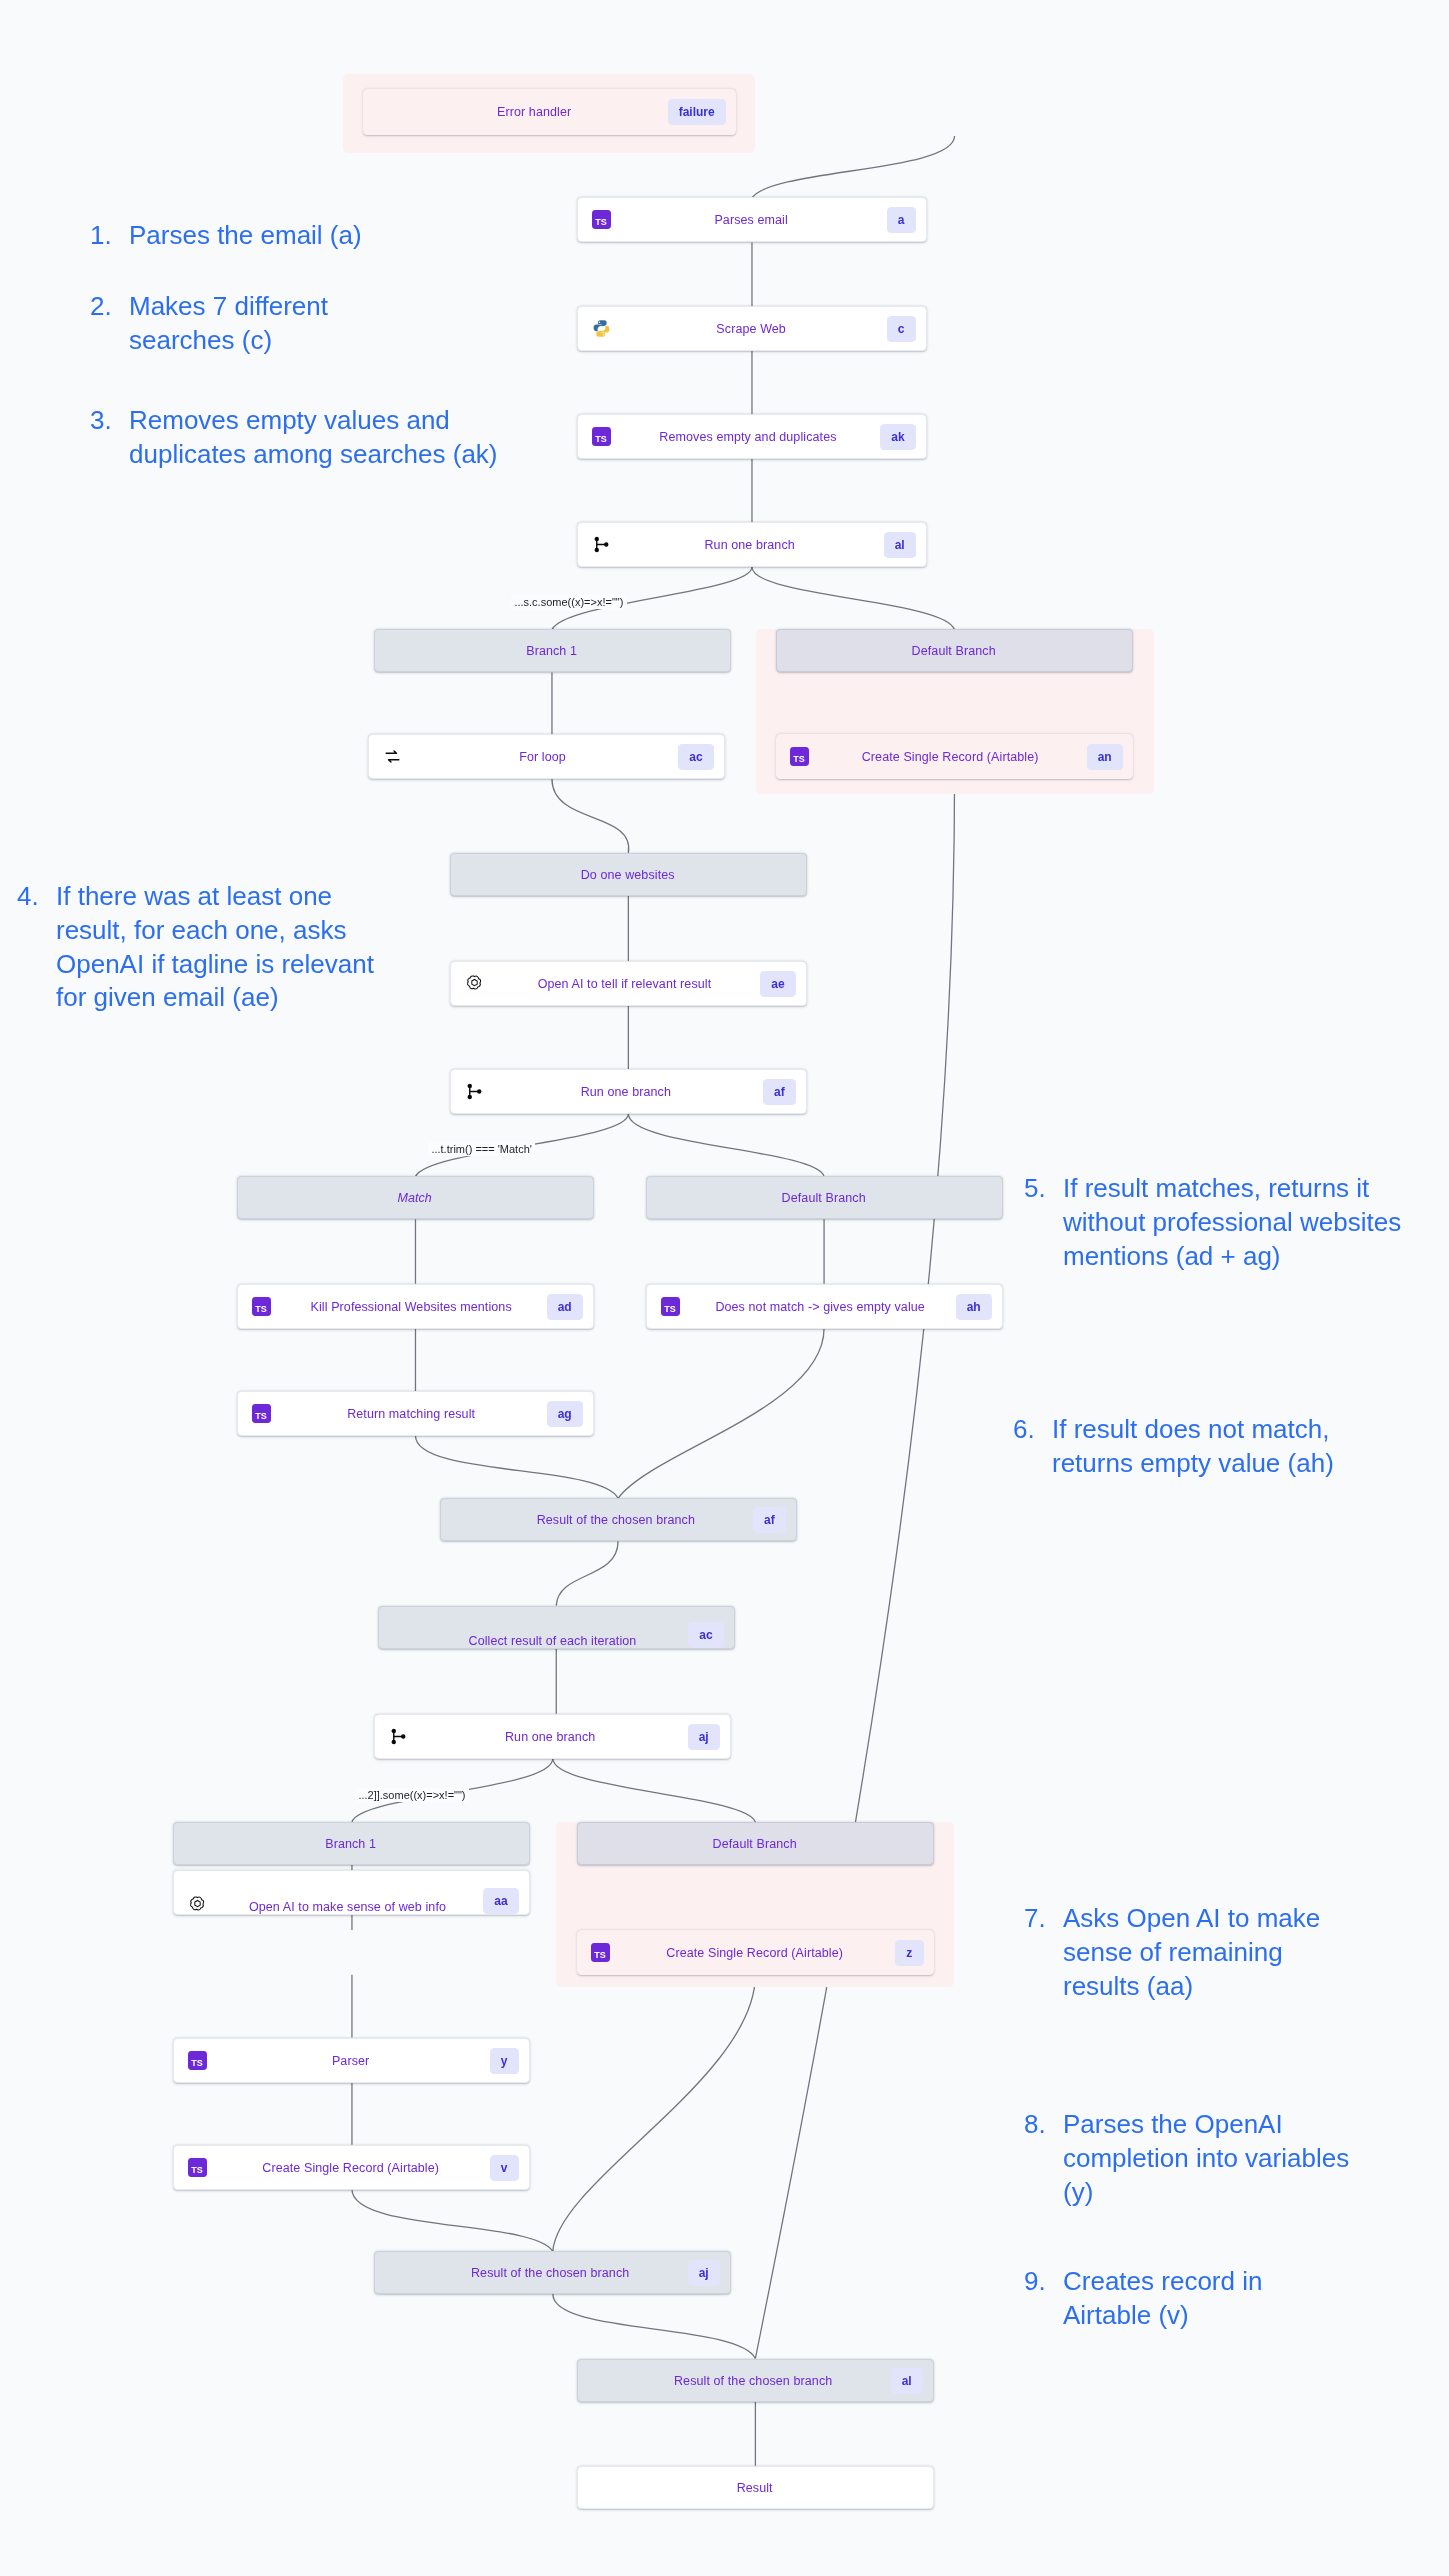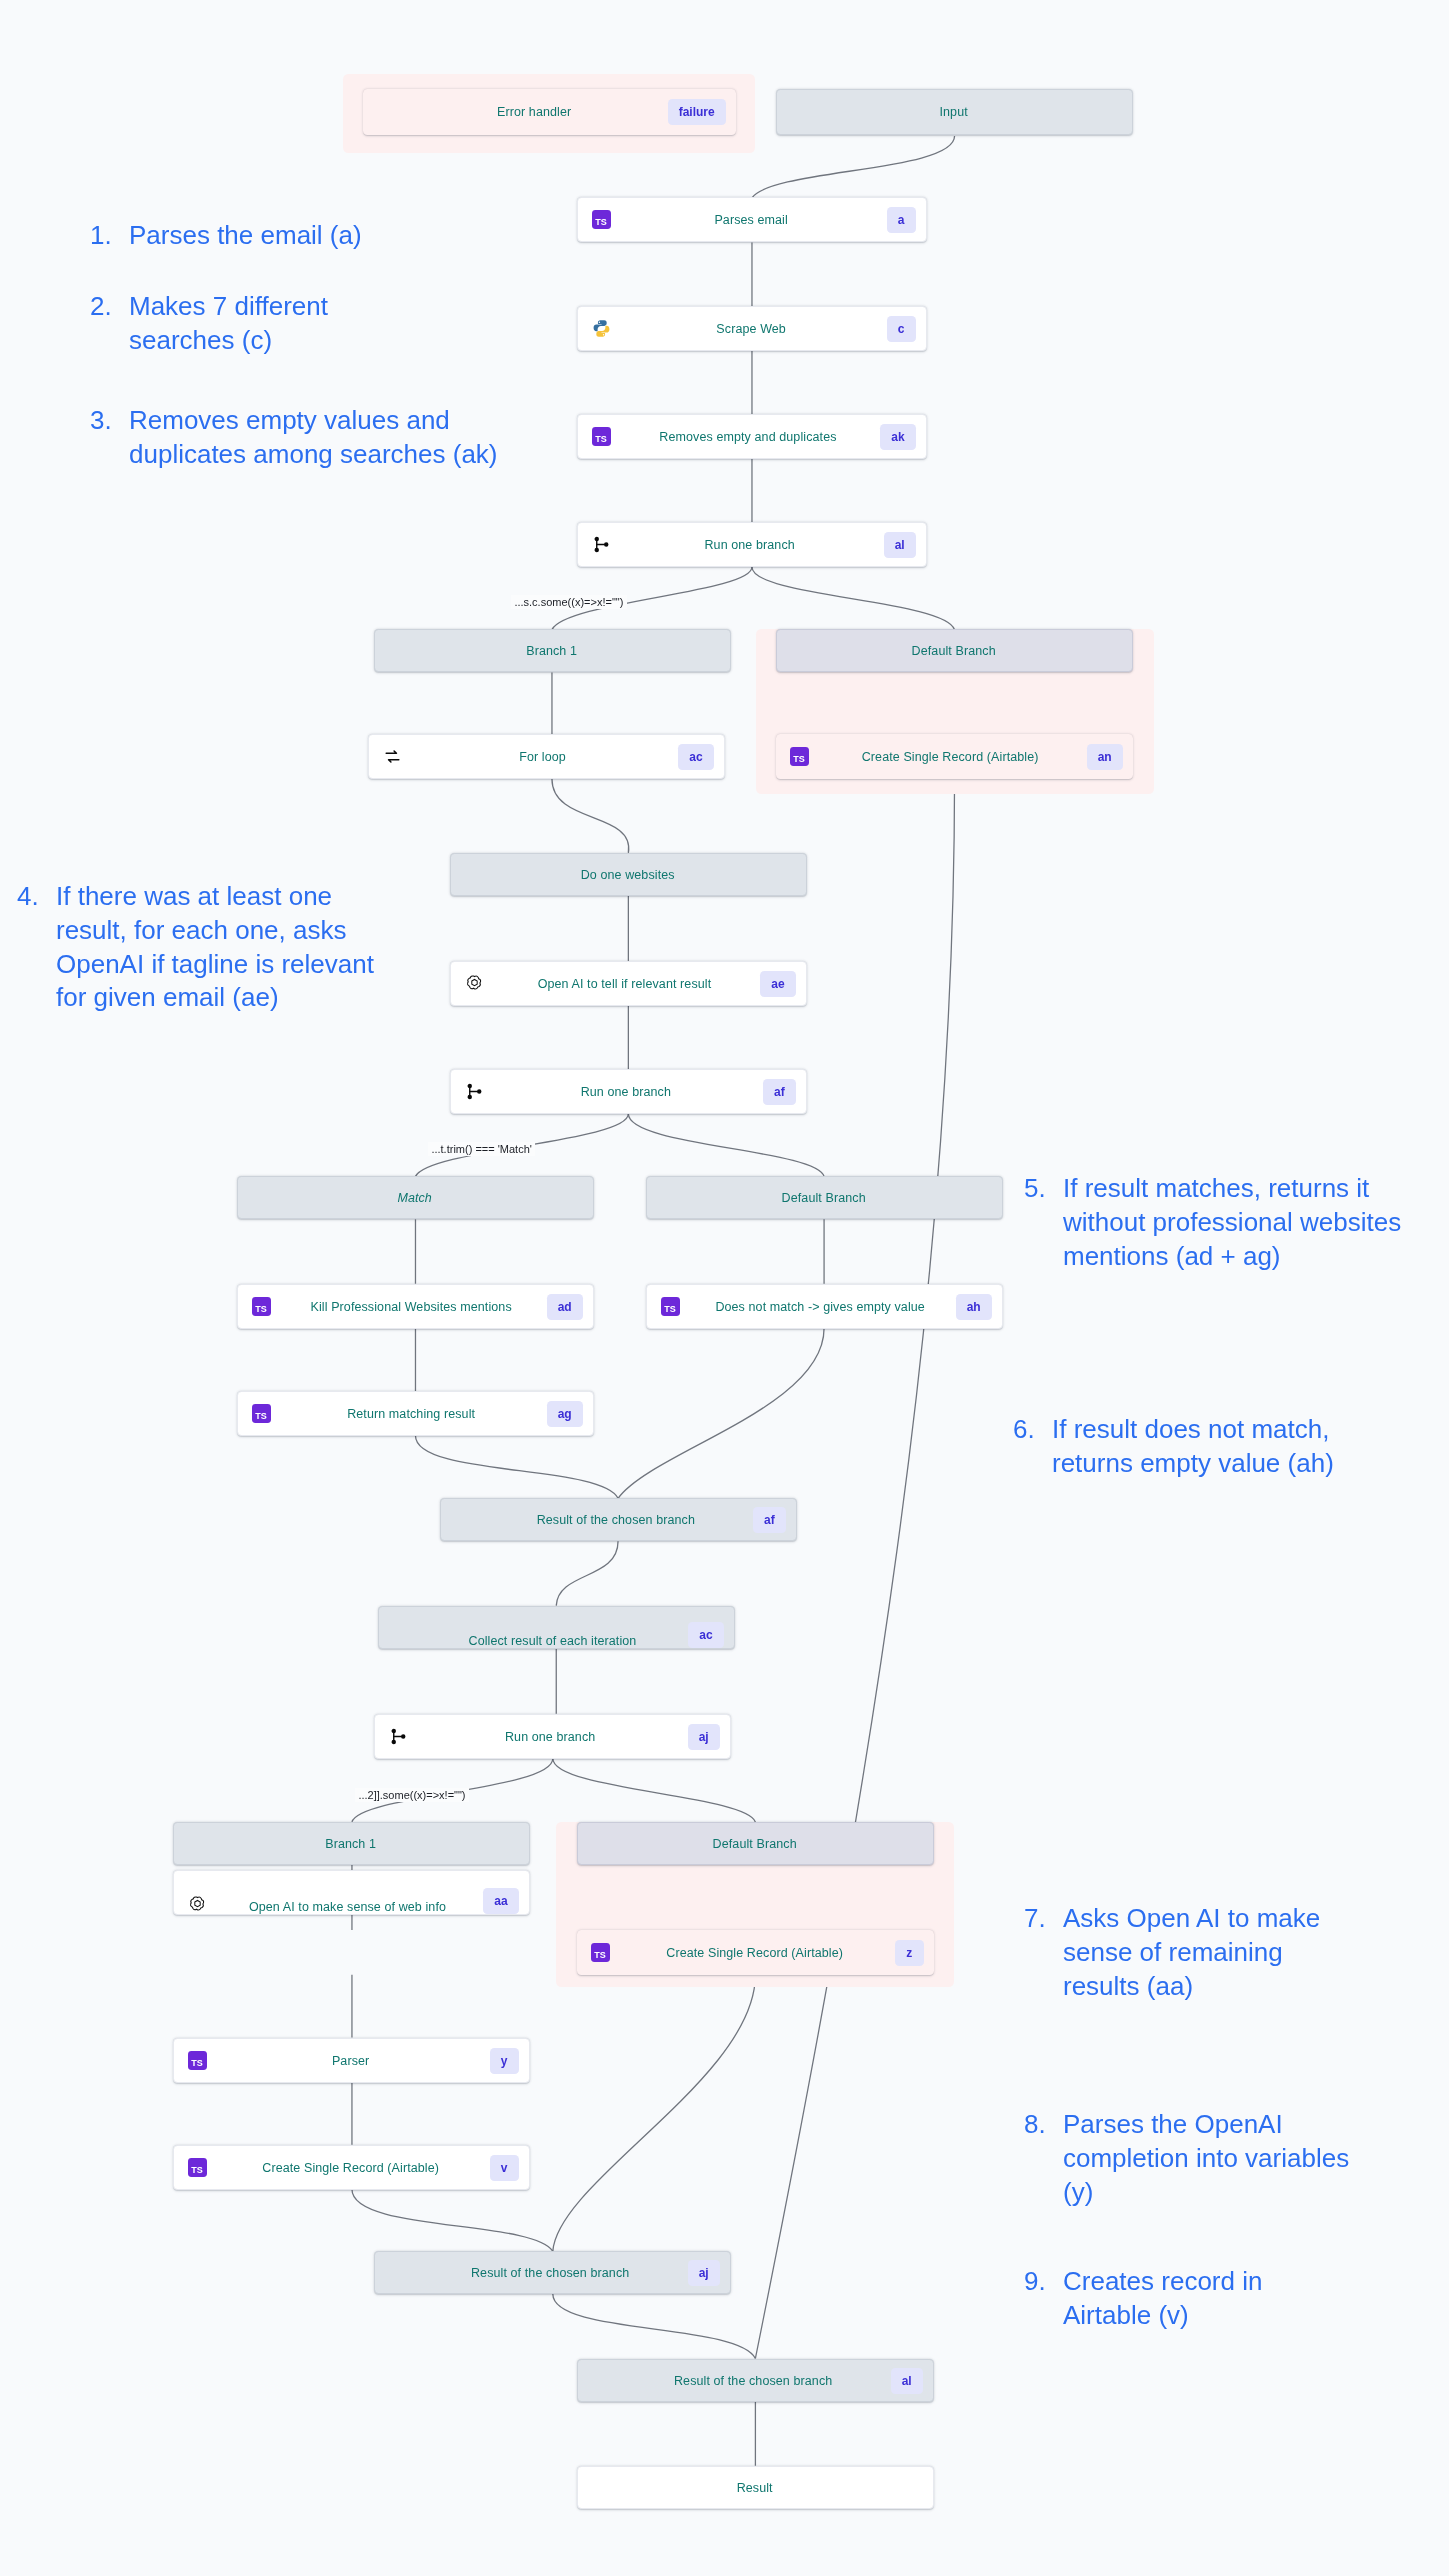--- a/index.html
+++ b/index.html
@@ -43,21 +43,21 @@
     display: flex;
     align-items: center;
     justify-content: center;
     margin-left: 8.6px;
   }
   .node .icon.spacer { opacity: 0; }
   .node .label {
     flex: 1;
     text-align: center;
     font-size: 12.5px;
-    color: #0f766e;
+    color: #6d28d9;
     letter-spacing: 0.1px;
     white-space: nowrap;
     overflow: hidden;
     text-overflow: ellipsis;
     padding: 0 3.4px;
   }
   .node .badge {
     margin-right: 10.3px;
     background: #e2e4fb;
     color: #3b2fd6;
@@ -175,25 +175,20 @@
     </g>
   </svg>
 <div class="region" style="left: 343px; top: 74px; width: 412px; height: 79px; background: rgb(253, 240, 240);"></div>
     <div class="region" style="left: 756px; top: 629px; width: 398px; height: 165px; background: rgb(253, 240, 240);"></div>
     <div class="region" style="left: 556px; top: 1822px; width: 398px; height: 165px; background: rgb(253, 240, 240);"></div>
     <div class="node pinkcard" style="left: 363px; top: 89px; width: 373px; height: 46px;">
       <span class="icon spacer"></span>
       <span class="label">Error handler</span>
       <span class="badge">failure</span>
     </div>
-    <div class="node grey" style="left: 776px; top: 89px; width: 357px; height: 46px;">
-      <span class="icon spacer"></span>
-      <span class="label">Input</span>
-      <span class="badge empty"></span>
-    </div>
     <div class="node card" style="left: 577px; top: 197px; width: 350px; height: 45px;">
       <span class="icon">
         <span class="ts-icon">TS</span>
       </span>
       <span class="label">Parses email</span>
       <span class="badge">a</span>
     </div>
     <div class="node card" style="left: 577px; top: 306px; width: 350px; height: 45px;">
       <span class="icon">
         <svg width="19" height="19" viewBox="0 0 24 24">

